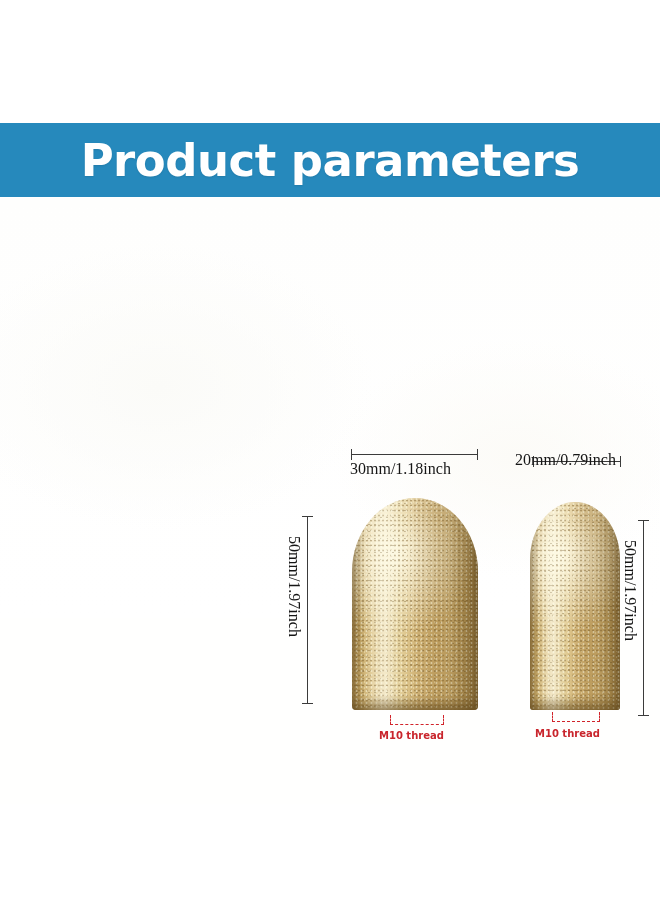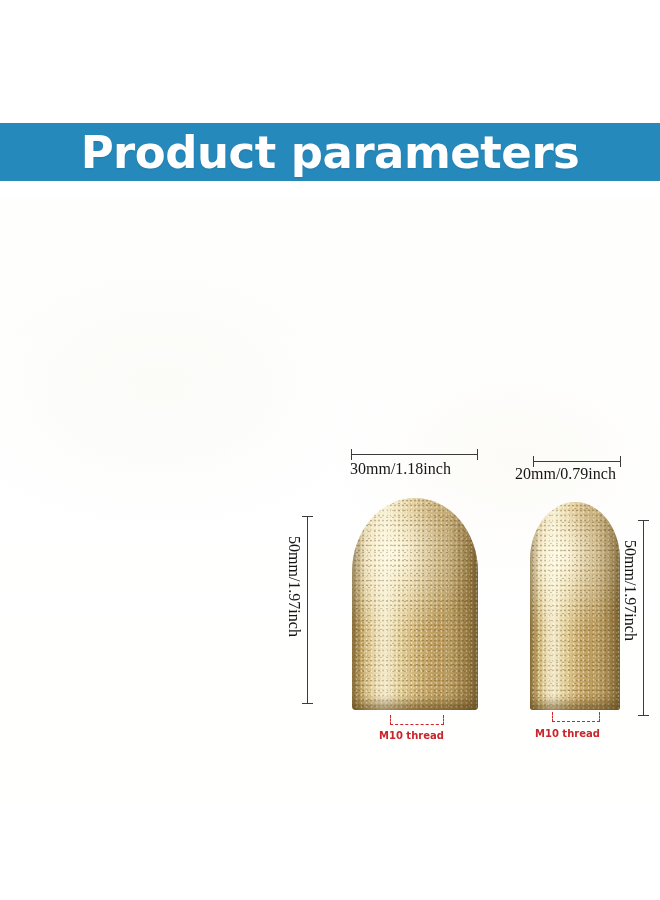--- a/index.html
+++ b/index.html
@@ -29,21 +29,21 @@
     width: 660px; height: 123px;
     background: #ffffff;
   }
 
   
   .banner {
     position: absolute;
     left: 0;
     top: 123px;
     width: 660px;
-    height: 58px;
+    height: 74px;
     background: #2689bc;
     display: flex;
     align-items: center;
     justify-content: center;
   }
   .banner-title {
     color: #ffffff;
     font-family: "DejaVu Sans", sans-serif;
     font-size: 45px;
     font-weight: bold;
@@ -187,21 +187,21 @@
   
   .dim-label {
     position: absolute;
     font-family: "Liberation Serif", serif;
     font-size: 16px;
     color: #161616;
     white-space: nowrap;
     line-height: 1;
   }
   #label-width-large { left: 350px; top: 263px; }
-  #label-width-small { left: 515px; top: 268px; }
+  #label-width-small { left: 515px; top: 254px; }
 
   .dim-label-v {
     position: absolute;
     font-family: "Liberation Serif", serif;
     font-size: 16px;
     color: #161616;
     white-space: nowrap;
     line-height: 1;
     transform-origin: 0 0;
     transform: rotate(90deg);

